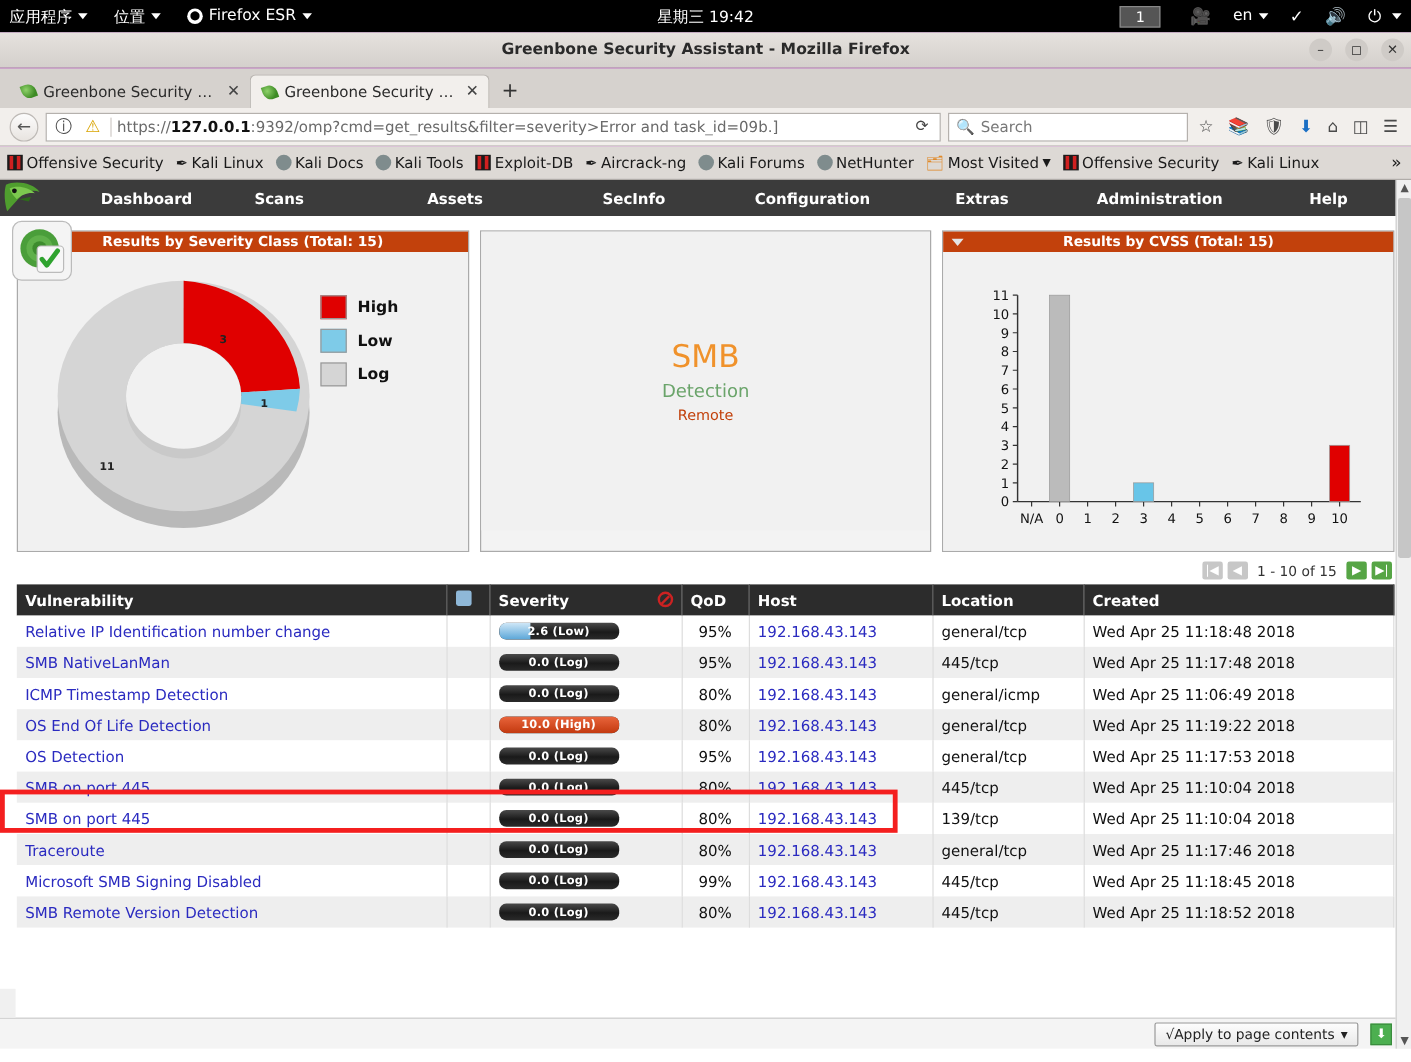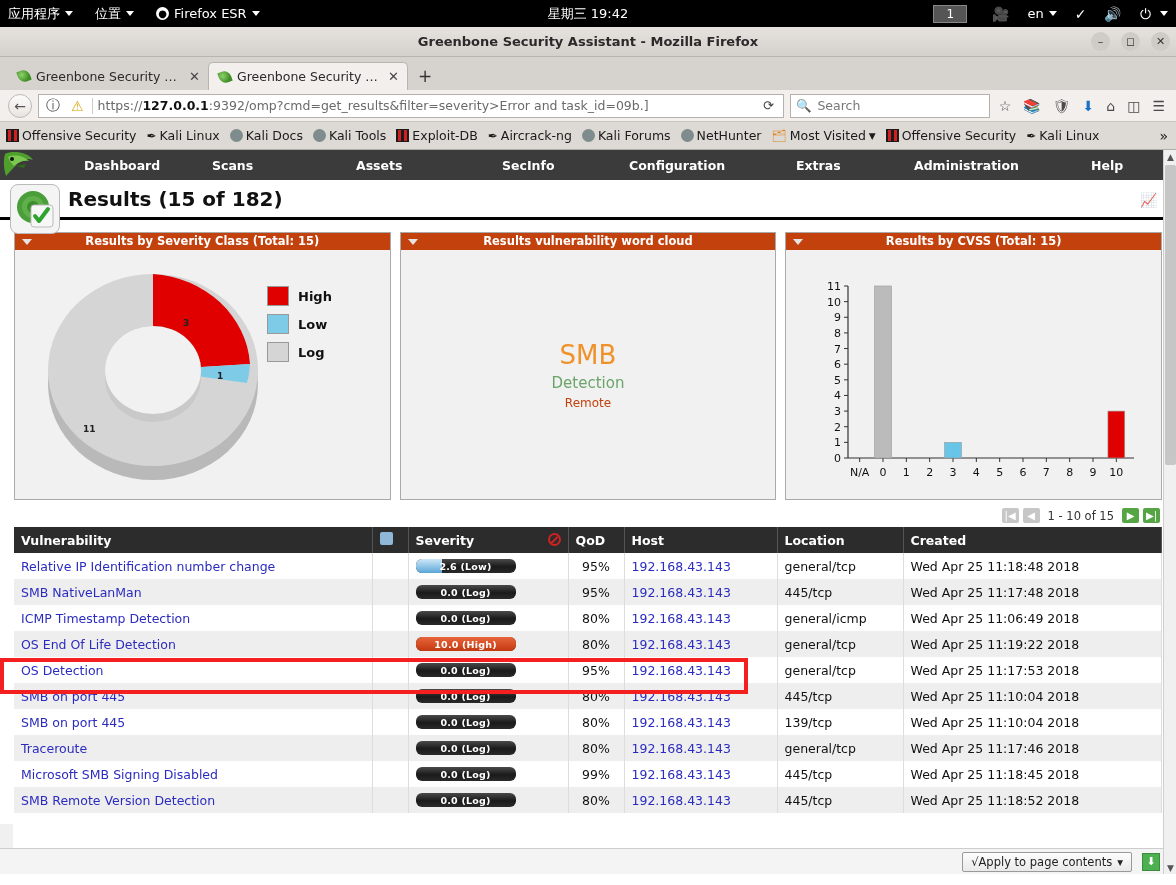--- a/index.html
+++ b/index.html
@@ -396,24 +396,20 @@
   <div class="gsa-logo-box">
     <svg width="42" height="42" viewBox="0 0 42 42">
       <circle cx="19" cy="19" r="16" fill="#4a9e3a"></circle>
       <circle cx="19" cy="19" r="11" fill="#5fb04a"></circle>
       <circle cx="19" cy="19" r="6" fill="#3d8c2e"></circle>
       <rect x="17" y="17" width="22" height="22" rx="3" fill="#f7f7f7" stroke="#bbb"></rect>
       <path d="M21 28 l4 5 l9 -12" stroke="#2fa32f" stroke-width="4" fill="none" stroke-linecap="round" stroke-linejoin="round"></path>
     </svg>
   </div>
 
-  <div class="gsa-titlebar">
-    <span class="gsa-title">Results (15 of 182)</span>
-    <span class="gsa-title-ico">📈</span>
-  </div>
 
   <div class="dash">
 
     <div class="panel">
       <div class="panel-head">
         <i class="panel-caret"></i>
         <span>Results by Severity Class (Total: 15)</span>
       </div>
       <div class="panel-body">
         <svg width="260" height="245" viewBox="0 0 260 245" style="position:absolute;left:10px;top:2px;">
@@ -440,24 +436,20 @@
             </div>
             <div class="legend-row">
               <span class="legend-sw" style="background:#d5d5d5"></span>
               <span>Log</span>
             </div>
           </div>
       </div>
     </div>
 
     <div class="panel">
-      <div class="panel-head">
-        <i class="panel-caret"></i>
-        <span>Results vulnerability word cloud</span>
-      </div>
       <div class="panel-body">
         <div class="cloud">
           <span class="cw1" style="color:#f0922b">SMB</span>
           <span class="cw2" style="color:#6aa46a">Detection</span>
           <span class="cw3" style="color:#c2410c">Remote</span>
         </div>
       </div>
     </div>
 
     <div class="panel">

